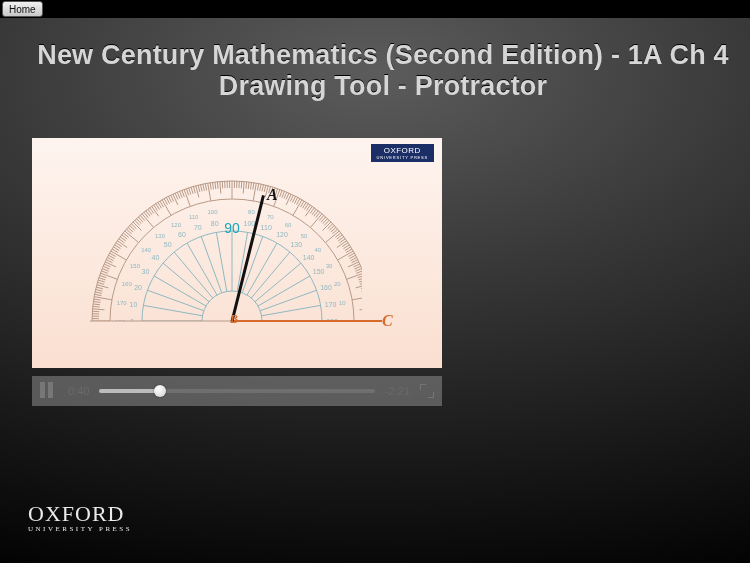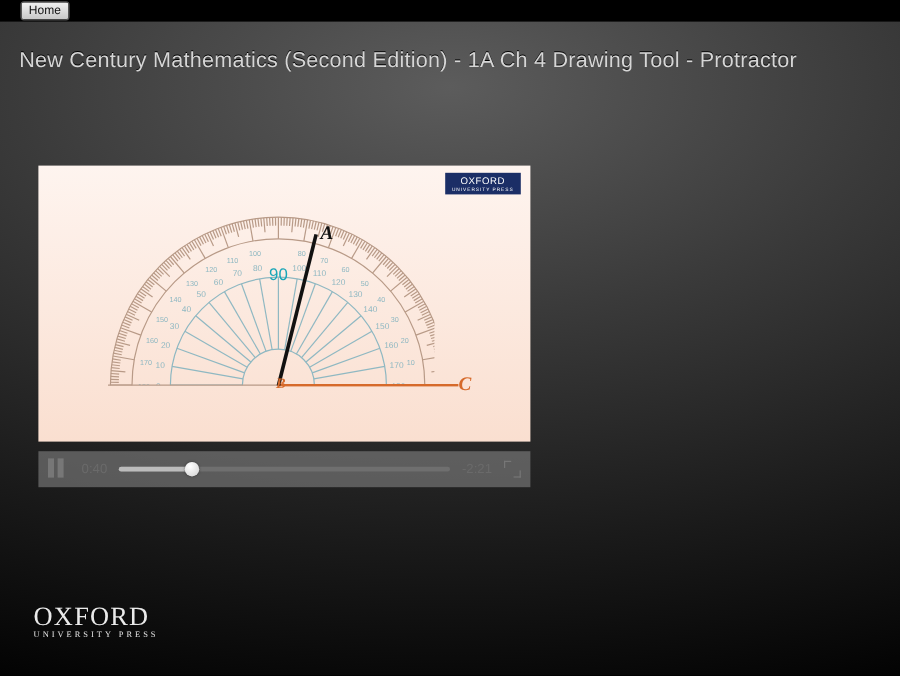--- a/index.html
+++ b/index.html
@@ -1,19 +1,19 @@
 <!DOCTYPE html>
 <html><head>
 <meta charset="utf-8">
 <style>
   * { margin: 0; padding: 0; box-sizing: border-box; }
   html, body { width: 750px; height: 563px; overflow: hidden; font-family: Helvetica, Arial, sans-serif; }
   body { background: #000; }
 
-  .topbar { height: 18px; background: #000; display: flex; align-items: center; margin-left: 15px; }
+  .topbar { height: 18px; background: #000; display: flex; align-items: center; }
   .home-btn {
     margin-left: 2px;
     height: 16px;
     padding: 0 6px;
     font-size: 10px;
     background: linear-gradient(#f2f2f2, #c8c8c8);
     border: 1px solid #555;
     border-radius: 3px;
     color: #111;
     cursor: pointer;
@@ -23,24 +23,25 @@
     position: relative;
     height: 545px;
     background: radial-gradient(ellipse 140% 100% at 50% 10%, #5c5c5c 0%, #3a3a3a 35%, #1a1a1a 70%, #000 100%);
   }
 
   .title {
     position: absolute;
     left: 16px;
     top: 22px;
     color: #d6d6d6;
-    font-size: 18px;
-    font-weight: 400;
+    font-size: 27px;
+    font-weight: 700;
     letter-spacing: .2px;
     text-shadow: 0 -1px 0 #000;
+    text-align: center;
   }
 
   .video-area {
     position: absolute;
     left: 32px;
     top: 120px;
     width: 410px;
   }
   .video-frame {
     width: 410px;

